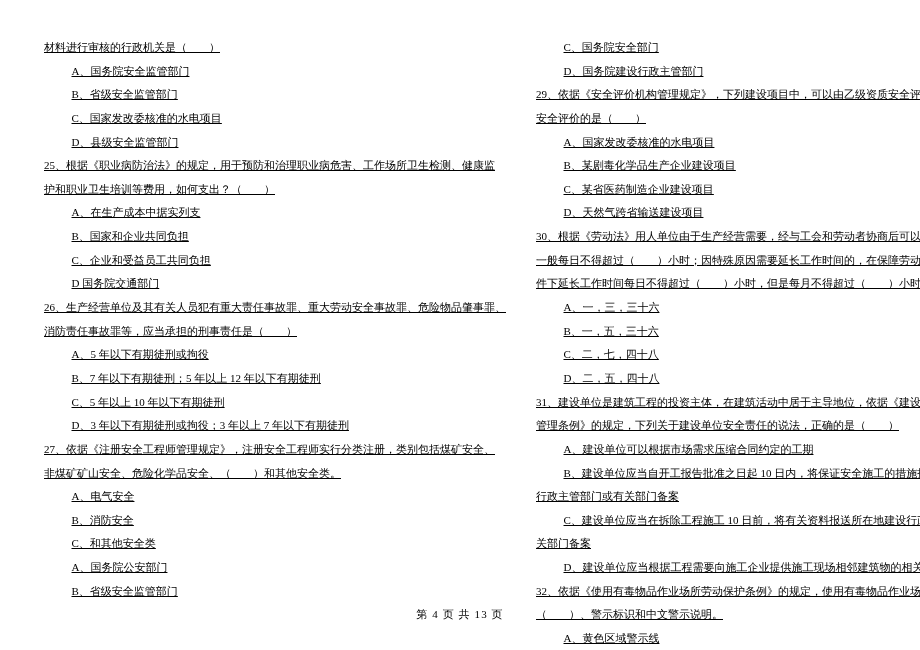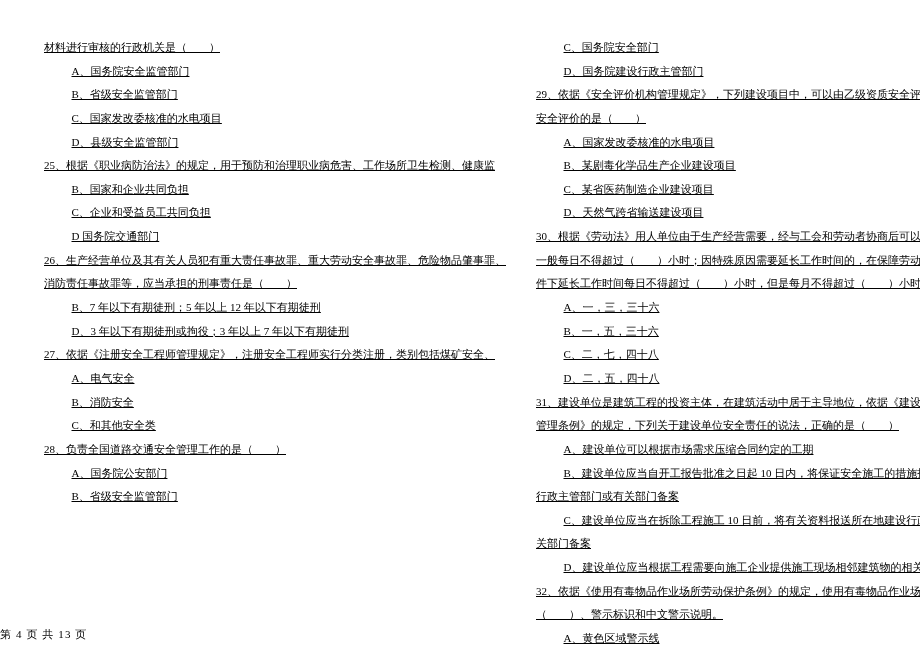--- a/index.html
+++ b/index.html
@@ -20,55 +20,59 @@
     }
     .col {
       flex: 1;
       line-height: 2.15;
       text-decoration: underline;
     }
     .line { white-space: nowrap; overflow: hidden; }
     .indent-1 { padding-left: 2.5em; }
     .footer {
       position: absolute;
-      bottom: 8px;
+      bottom: 28px;
       left: 0;
       width: 100%;
-      text-align: left;
+      text-align: center;
       font-size: 11px;
       letter-spacing: 0.1em;
     }
   </style>
 </head>
 <body>
 
 <div class="page">
   <div class="col">
     <div class="line">材料进行审核的行政机关是（　　）</div>
     <div class="line indent-1">A、国务院安全监管部门</div>
     <div class="line indent-1">B、省级安全监管部门</div>
     <div class="line indent-1">C、国家发改委核准的水电项目</div>
     <div class="line indent-1">D、县级安全监管部门</div>
 
     <div class="line">25、根据《职业病防治法》的规定，用于预防和治理职业病危害、工作场所卫生检测、健康监</div>
+    <div class="line">护和职业卫生培训等费用，如何支出？（　　）</div>
+    <div class="line indent-1">A、在生产成本中据实列支</div>
     <div class="line indent-1">B、国家和企业共同负担</div>
     <div class="line indent-1">C、企业和受益员工共同负担</div>
     <div class="line indent-1">D 国务院交通部门</div>
 
     <div class="line">26、生产经营单位及其有关人员犯有重大责任事故罪、重大劳动安全事故罪、危险物品肇事罪、</div>
     <div class="line">消防责任事故罪等，应当承担的刑事责任是（　　）</div>
+    <div class="line indent-1">A、5 年以下有期徒刑或拘役</div>
     <div class="line indent-1">B、7 年以下有期徒刑；5 年以上 12 年以下有期徒刑</div>
+    <div class="line indent-1">C、5 年以上 10 年以下有期徒刑</div>
     <div class="line indent-1">D、3 年以下有期徒刑或拘役；3 年以上 7 年以下有期徒刑</div>
 
     <div class="line">27、依据《注册安全工程师管理规定》，注册安全工程师实行分类注册，类别包括煤矿安全、</div>
+    <div class="line">非煤矿矿山安全、危险化学品安全、（　　）和其他安全类。</div>
     <div class="line indent-1">A、电气安全</div>
     <div class="line indent-1">B、消防安全</div>
     <div class="line indent-1">C、和其他安全类</div>
 
-    <div class="line">28、负责全国道路交通安全管理工作的是（　　）</div>
     <div class="line indent-1">A、国务院公安部门</div>
     <div class="line indent-1">B、省级安全监管部门</div>
   </div>
 
   <div class="col">
     <div class="line indent-1">C、国务院安全部门</div>
     <div class="line indent-1">D、国务院建设行政主管部门</div>
 
     <div class="line">29、依据《安全评价机构管理规定》，下列建设项目中，可以由乙级资质安全评价机构承接其</div>
     <div class="line">安全评价的是（　　）</div>

